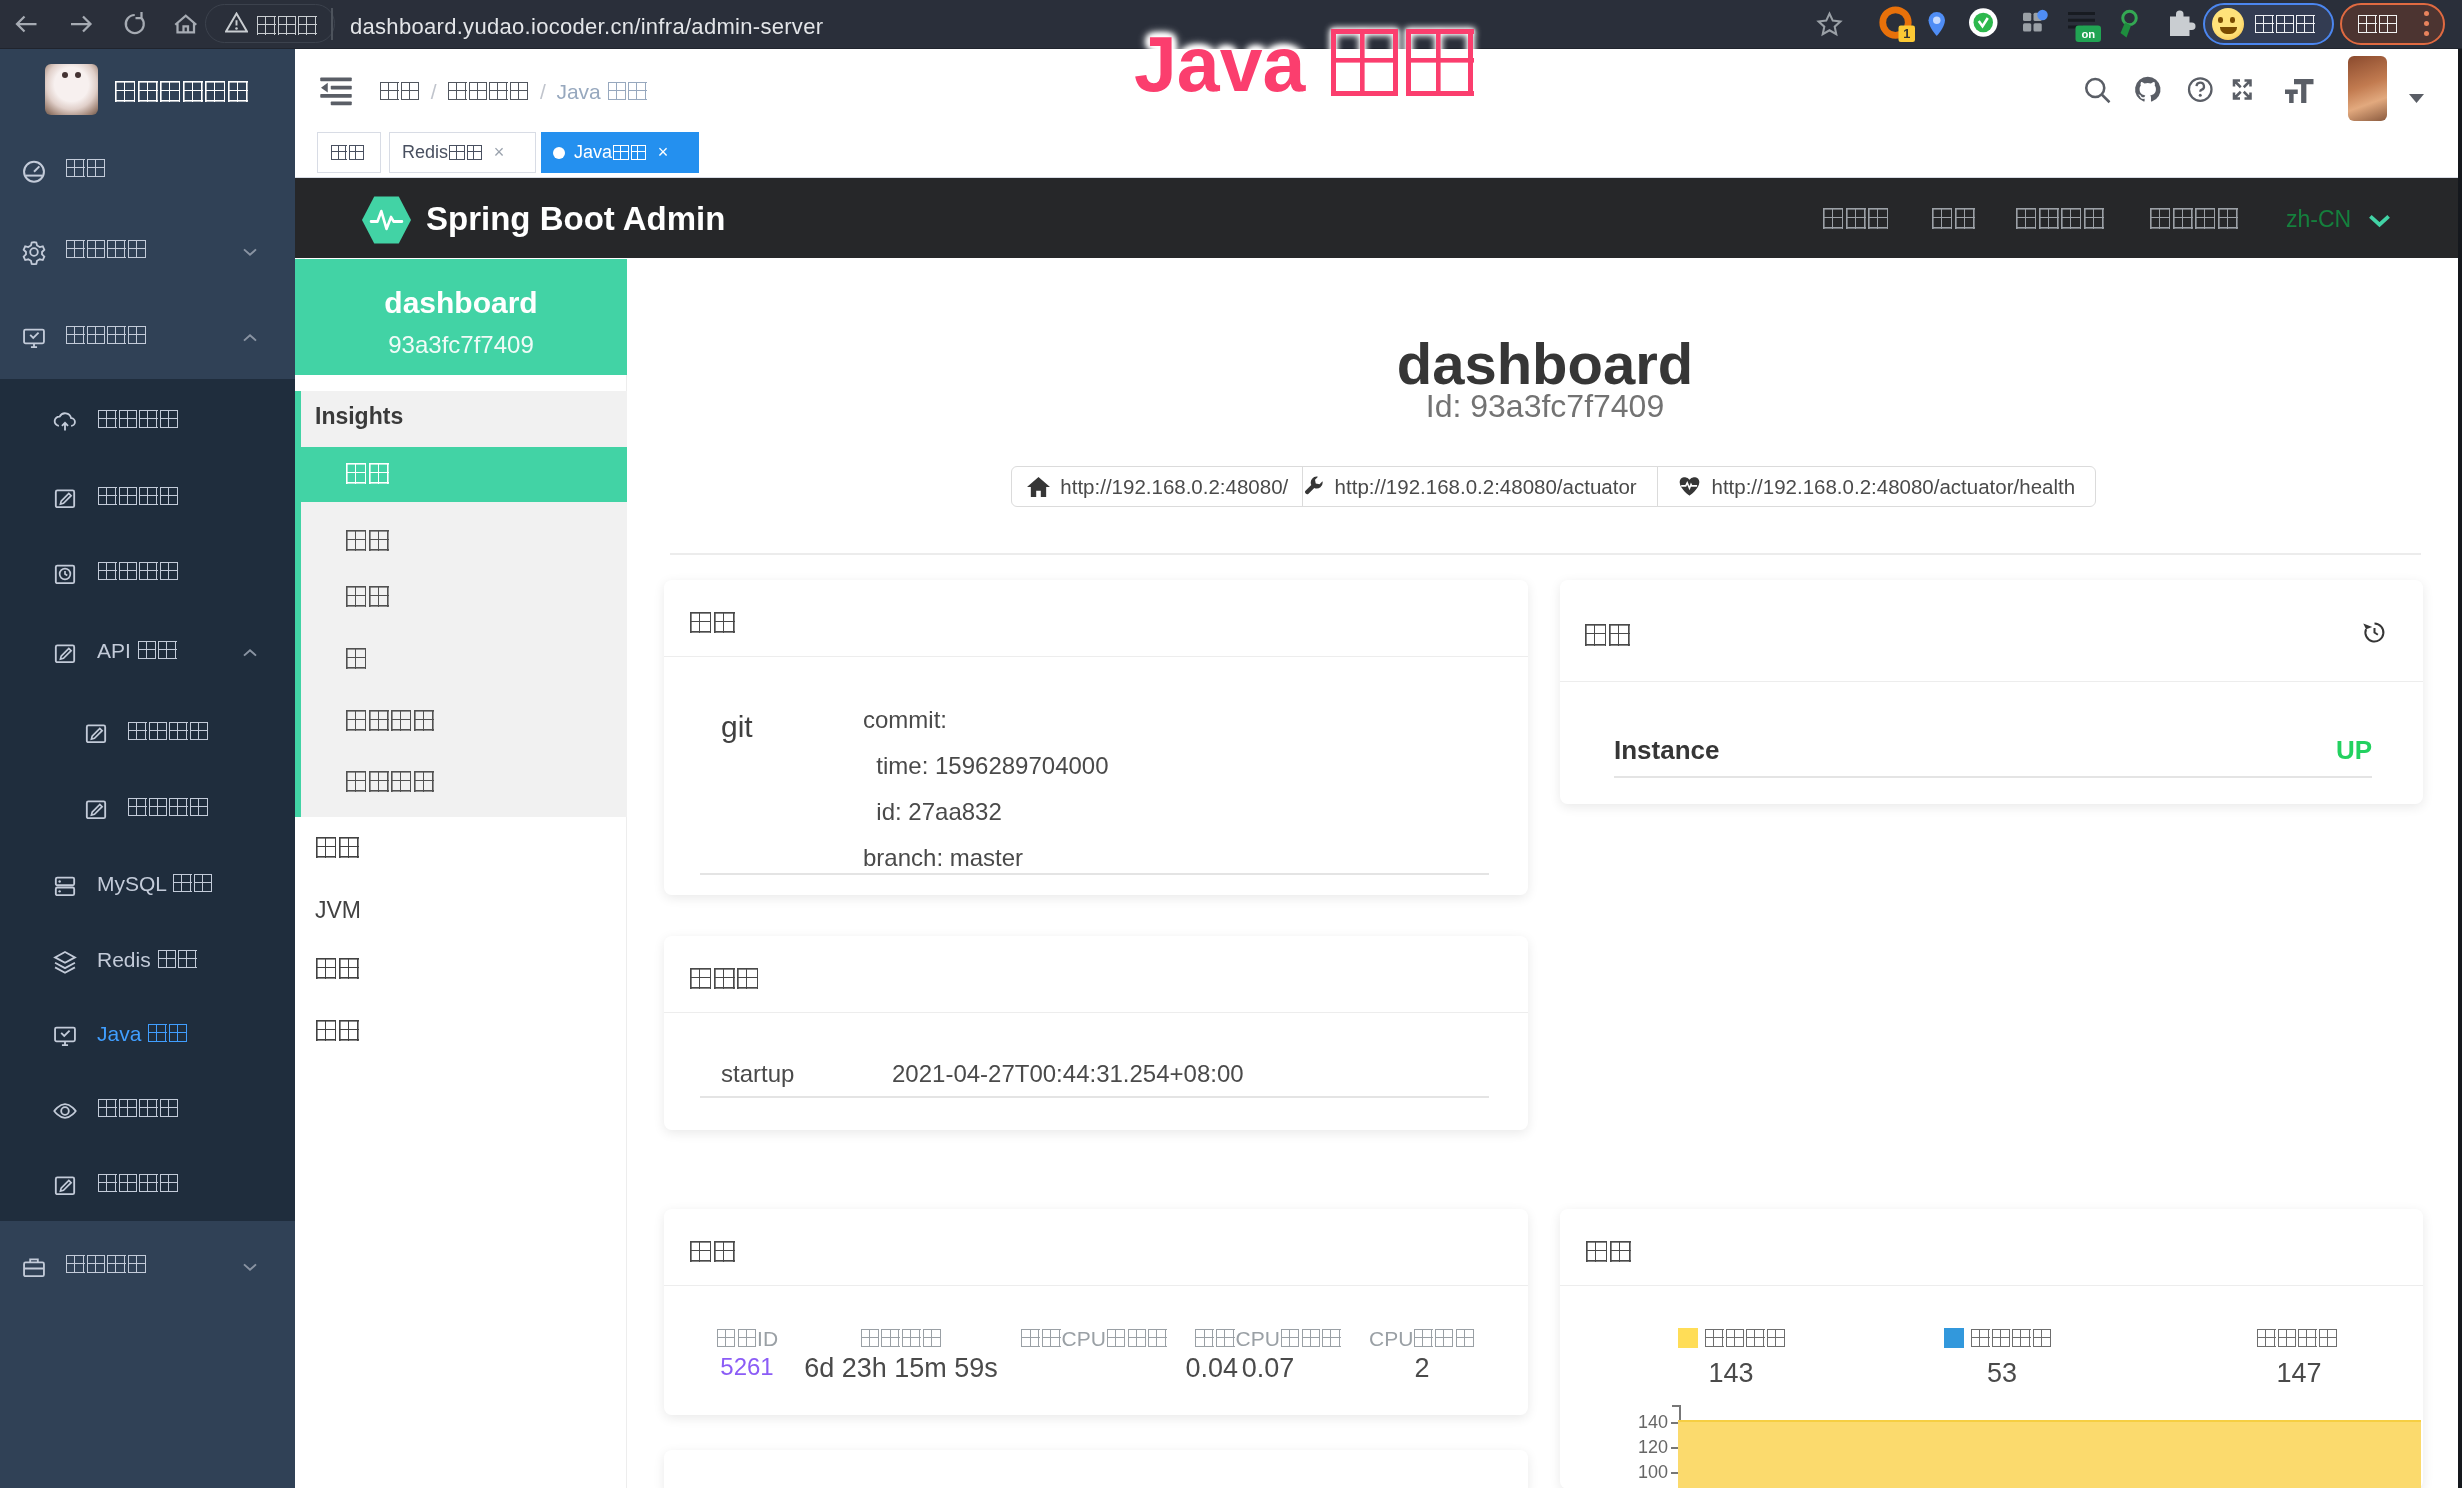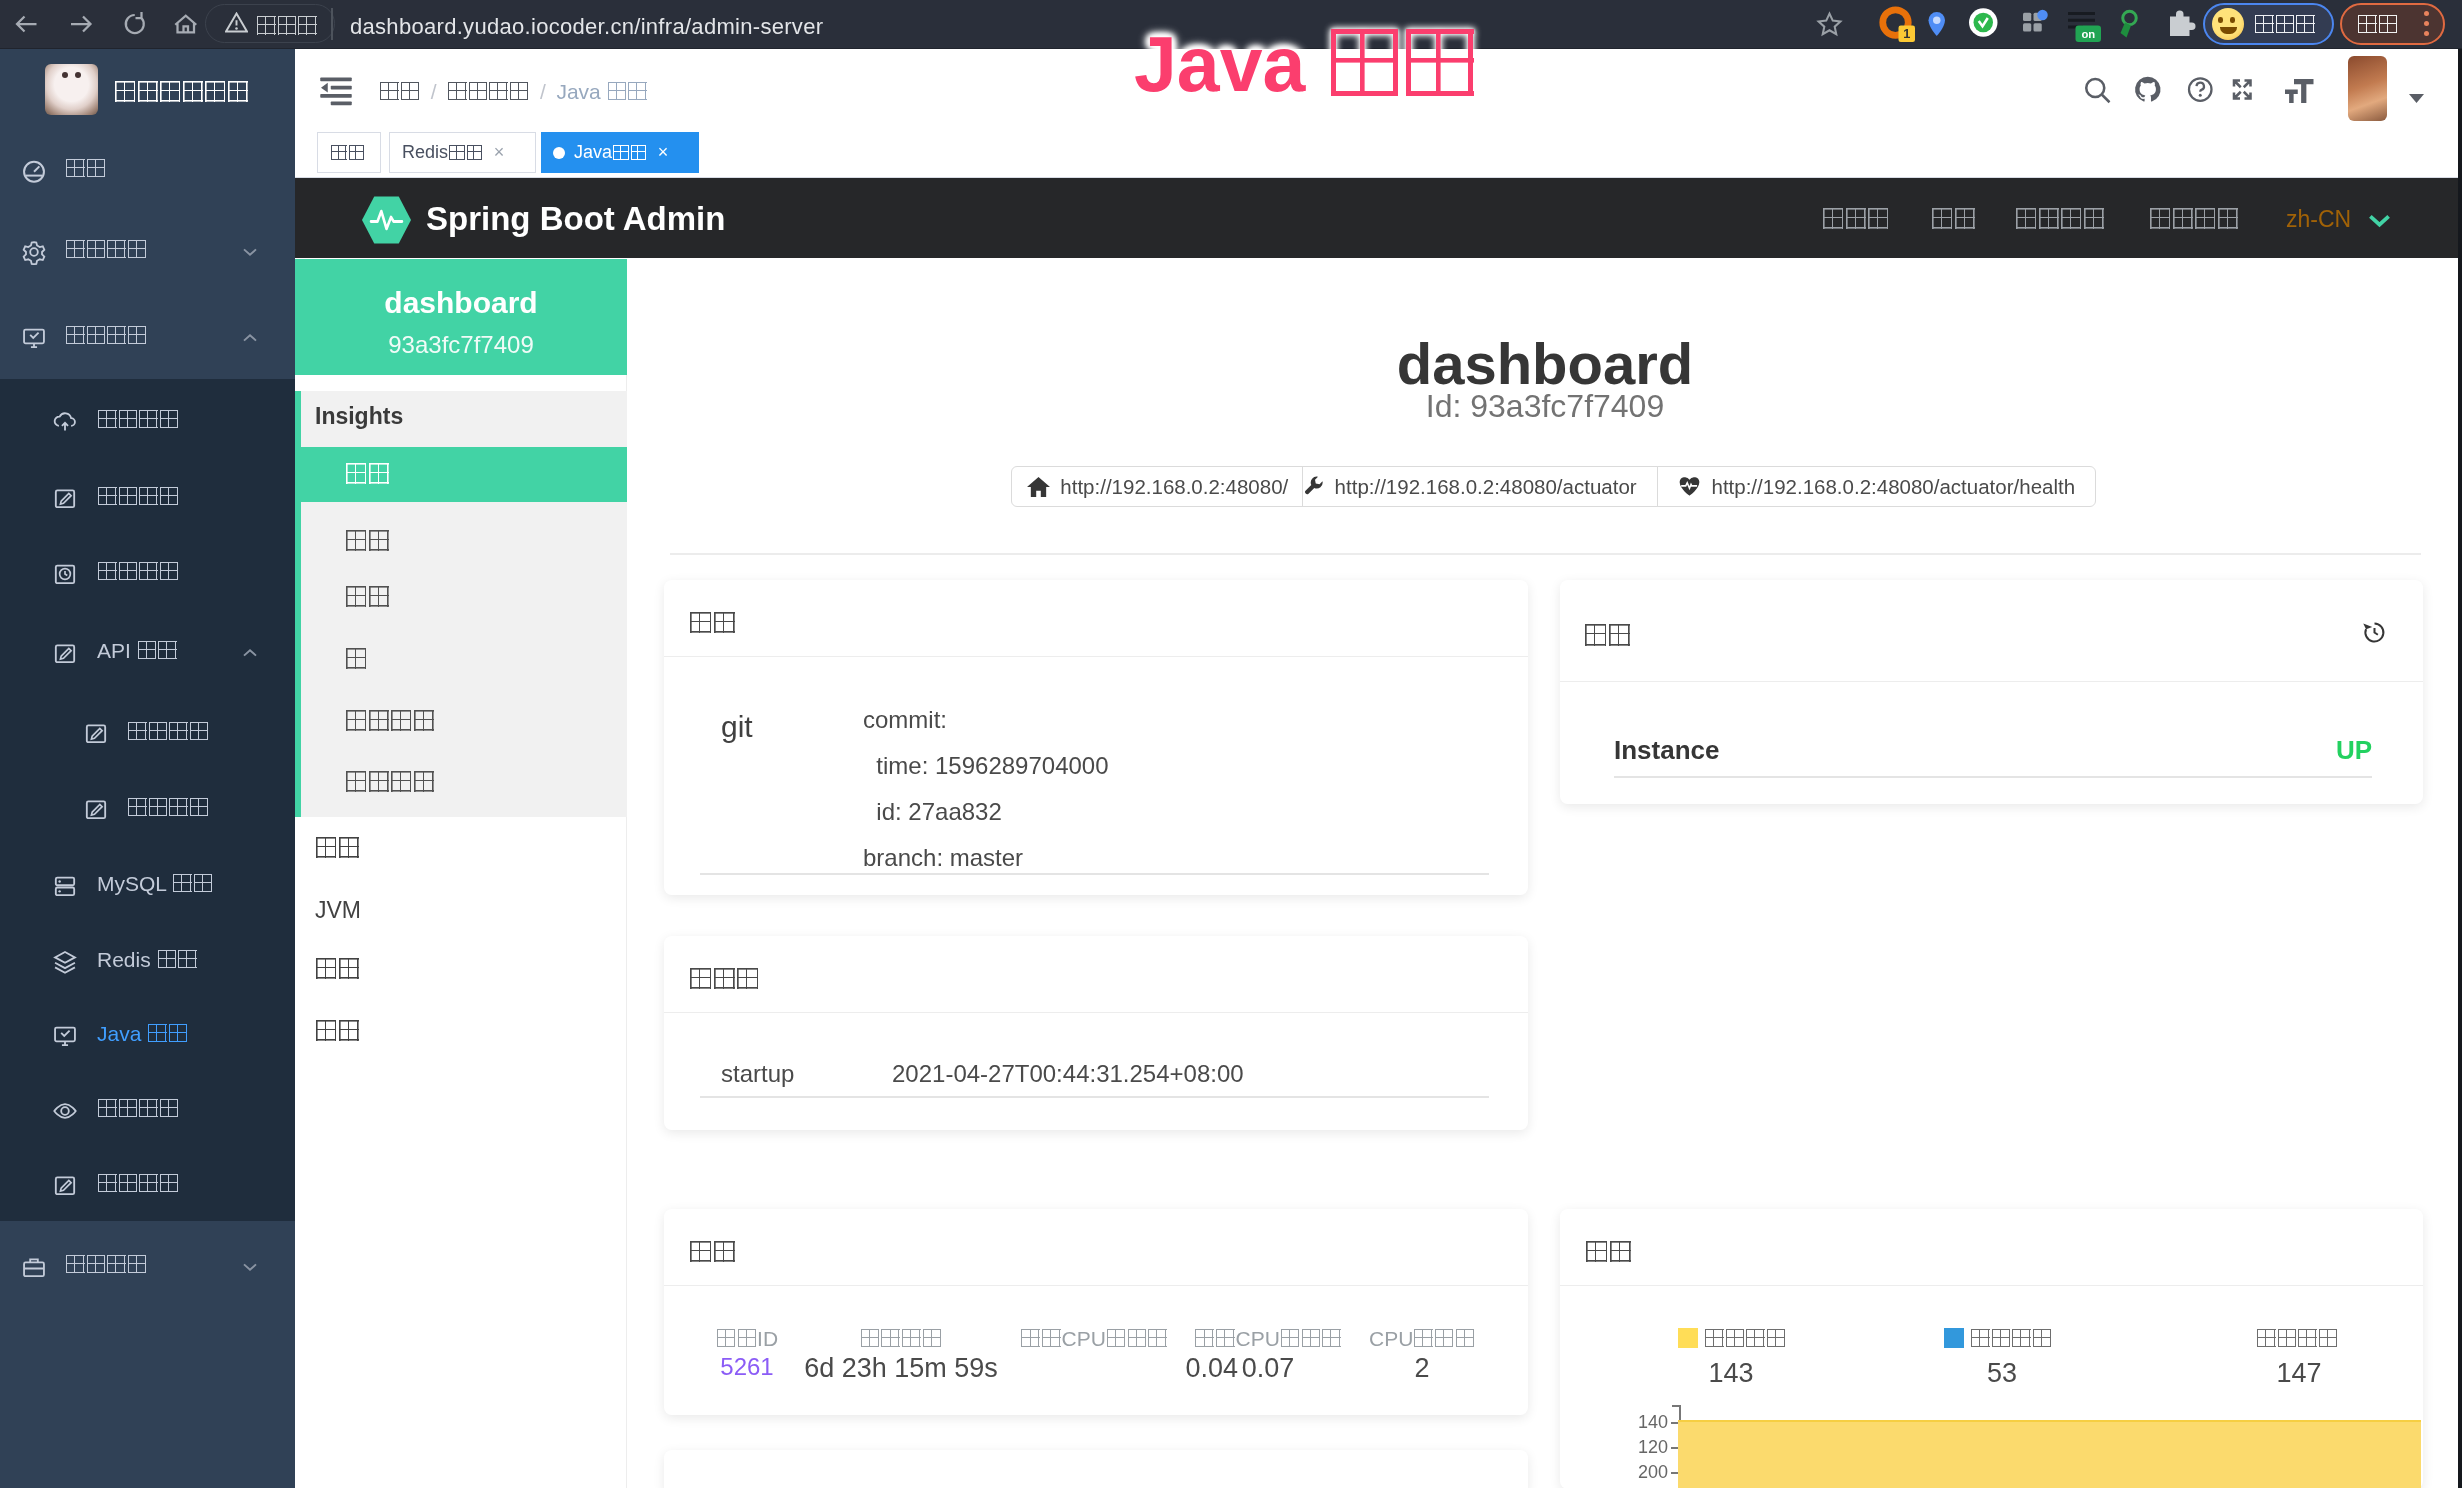--- a/index.html
+++ b/index.html
@@ -206,21 +206,21 @@
 <div class="ab" style="left:295px;top:178px;width:2167px;height:80px;background:#262729"></div>
 <svg class="ab" style="left:362px;top:195px" width="49" height="50" viewBox="0 0 76 68" preserveAspectRatio="none">
 <path d="M19 2h38l19 32-19 32H19L0 34z" fill="#42d3a5"></path>
 <path d="M14 36h10l6-14 8 24 7-16 4 6h13" fill="none" stroke="#fff" stroke-width="4" stroke-linejoin="round" stroke-linecap="round"></path>
 </svg>
 <div class="ab" style="left:426px;top:200px;font-size:33px;font-weight:bold;color:#fff">Spring Boot Admin</div>
 <div class="ab" style="left:1822px;top:206px;font-size:23px;color:#9ba0a6"><i class="c"></i><i class="c"></i><i class="c"></i></div>
 <div class="ab" style="left:1931px;top:206px;font-size:23px;color:#9ba0a6"><i class="c"></i><i class="c"></i></div>
 <div class="ab" style="left:2015px;top:206px;font-size:23px;color:#9ba0a6"><i class="c"></i><i class="c"></i><i class="c"></i><i class="c"></i></div>
 <div class="ab" style="left:2149px;top:206px;font-size:23px;color:#9ba0a6"><i class="c"></i><i class="c"></i><i class="c"></i><i class="c"></i></div>
-<div class="ab" style="left:2286px;top:206px;font-size:23px;color:#a16207">zh-CN</div>
+<div class="ab" style="left:2286px;top:206px;font-size:23px;color:#15803d">zh-CN</div>
 <svg class="ab" style="left:2368px;top:214px" width="23" height="13.7" viewBox="0 0 30 18" fill="none" stroke="#42d3a5" stroke-width="5">
     <path d="M3 3l12 11L27 3"></path>
   </svg>
 <div class="ab" style="left:295px;top:259px;width:332px;height:1230px;background:#fff;border-right:1.5px solid #ededed"></div>
 <div class="ab" style="left:295px;top:259px;width:332px;height:116px;background:#42d3a5;text-align:center;color:#fff">
     <div style="margin-top:27px;font-size:30px;font-weight:bold">dashboard</div>
     <div style="margin-top:10.6px;font-size:24px;opacity:.92">93a3fc7f7409</div>
   </div>
 <div class="ab" style="left:295px;top:391px;width:332px;height:426px;background:#f1f1f1;border-left:6px solid #42d3a5"></div>
 <div class="ab" style="left:315px;top:403px;font-size:23px;font-weight:bold;color:#3a3a3a">Insights</div>
@@ -315,21 +315,21 @@
       <i class="c"></i>
     </div>
 <div style="position:absolute;left:118px;top:118px;font-size:21px;color:#6e6e6e"><span style="display:inline-block;width:20px;height:20px;background:#ffdd57;vertical-align:-2.3px;margin-right:6px"></span><i class="c"></i><i class="c"></i><i class="c"></i><i class="c"></i></div>
 <div style="position:absolute;left:80px;top:149px;width:182px;text-align:center;font-size:27px;color:#4a4a4a">143</div>
 <div style="position:absolute;left:384px;top:118px;font-size:21px;color:#6e6e6e"><span style="display:inline-block;width:20px;height:20px;background:#3298dc;vertical-align:-2.3px;margin-right:6px"></span><i class="c"></i><i class="c"></i><i class="c"></i><i class="c"></i></div>
 <div style="position:absolute;left:351px;top:149px;width:182px;text-align:center;font-size:27px;color:#4a4a4a">53</div>
 <div style="position:absolute;left:696px;top:118px;font-size:21px;color:#6e6e6e"><i class="c"></i><i class="c"></i><i class="c"></i><i class="c"></i></div>
 <div style="position:absolute;left:648px;top:149px;width:182px;text-align:center;font-size:27px;color:#4a4a4a">147</div>
 <div style="position:absolute;left:76px;top:203px;width:32px;text-align:right;font-size:18px;color:#666">140</div>
 <div style="position:absolute;left:76px;top:228px;width:32px;text-align:right;font-size:18px;color:#666">120</div>
-<div style="position:absolute;left:76px;top:253px;width:32px;text-align:right;font-size:18px;color:#666">200</div>
+<div style="position:absolute;left:76px;top:253px;width:32px;text-align:right;font-size:18px;color:#666">100</div>
 <div style="position:absolute;left:112px;top:196px;width:9px;height:15px;border-top:2.3px solid #777;border-right:2.3px solid #777"></div>
 <div style="position:absolute;left:111px;top:213px;width:7.6px;height:2.3px;background:#777"></div>
 <div style="position:absolute;left:111px;top:238px;width:7.6px;height:2.3px;background:#777"></div>
 <div style="position:absolute;left:111px;top:263px;width:7.6px;height:2.3px;background:#777"></div>
 <div style="position:absolute;left:118px;top:211px;width:743px;height:69px;background:#fbda6d;border-top:2.3px solid #f6ce42"></div>
 </div>
 <div class="ab" style="left:664px;top:1450px;width:864px;height:46px;background:#fff;border-radius:7.6px;box-shadow:0 3px 12px rgba(15,15,15,.09)"></div>
 <div class="ab" style="left:2458px;top:49px;width:4.6px;height:1440px;background:#15181d"></div>
 <div class="ab" style="left:1134px;top:20px;font-size:77px;font-weight:bold;color:#fb3e6e;filter:drop-shadow(0 0 3.8px #fff) drop-shadow(0 0 1.5px #fff);text-shadow:0 0 6px #fff,0 0 9px #fff">Java <i class="c"></i><i class="c"></i></div>
 

